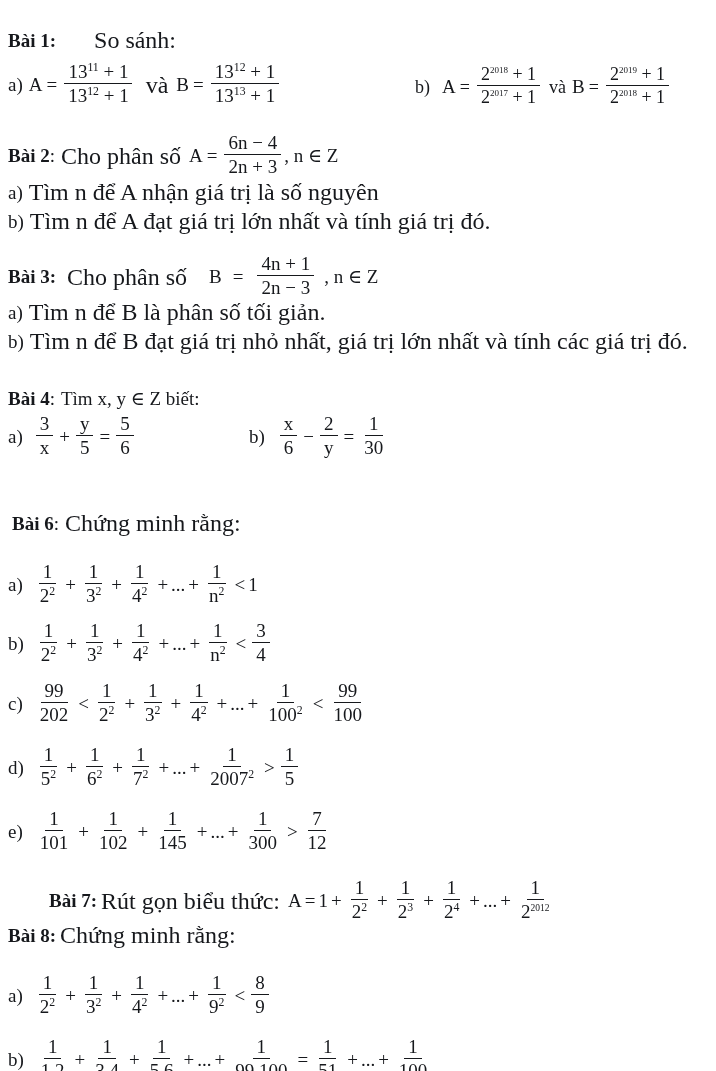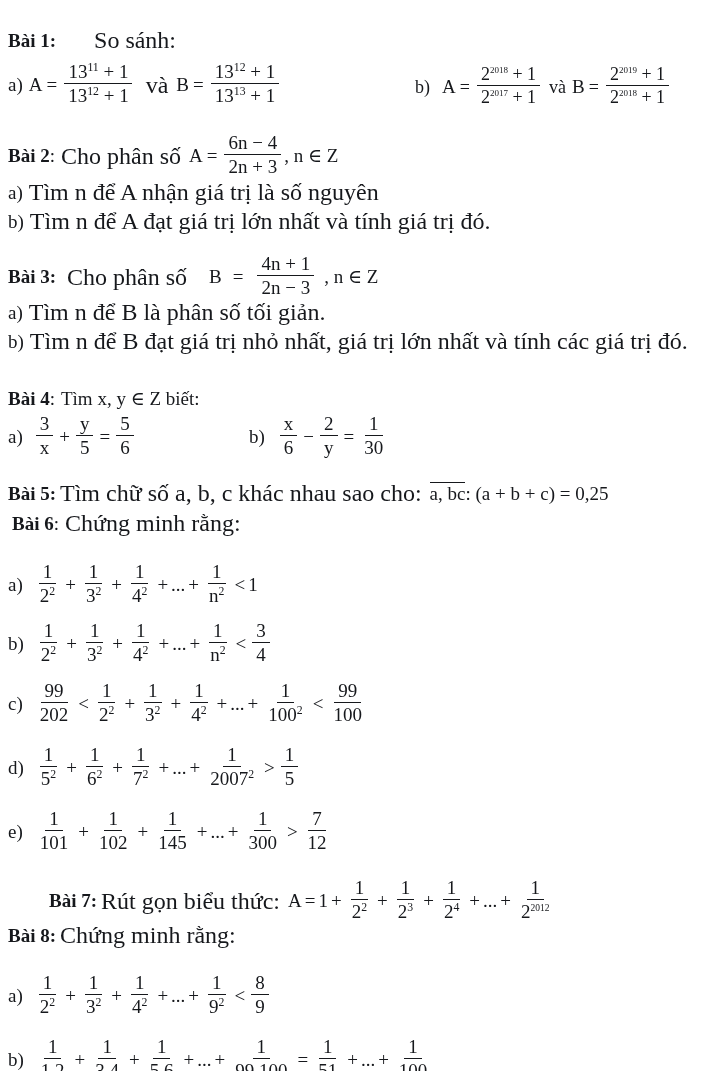--- a/index.html
+++ b/index.html
@@ -220,27 +220,20 @@
       <span class="num">2</span>
       <span class="den">y</span>
     </span>
     <span class="opn">=</span>
     <span class="frac">
       <span class="num">1</span>
       <span class="den">30</span>
     </span>
   </div>
 
-  <div class="line" style="left:8px; top:481px;">
-    <span class="lbl">Bài 5:</span>
-    <span class="txt">Tìm chữ số a, b, c khác nhau sao cho:</span>
-    <span class="sp8"></span>
-    <span class="overline mathtxt">a, bc</span>
-    <span class="mathtxt"> : (a + b + c) = 0,25</span>
-  </div>
 
   <div class="line" style="left:12px; top:511px;">
     <span class="bold">Bài 6</span>
     <span>:</span>
     <span class="sp6"></span>
     <span class="txt">Chứng minh rằng:</span>
   </div>
 
   <div class="line" style="left:8px; top:562px;">
     <span class="item-letter">a)</span>

